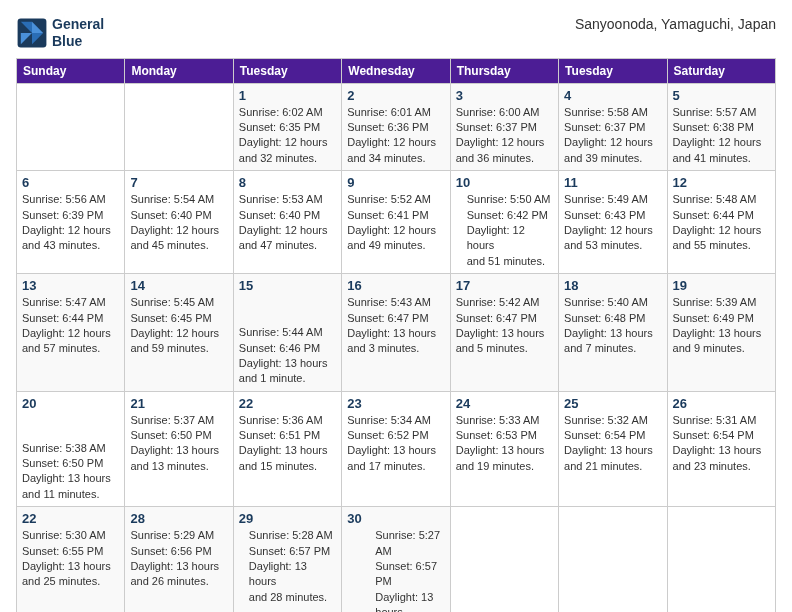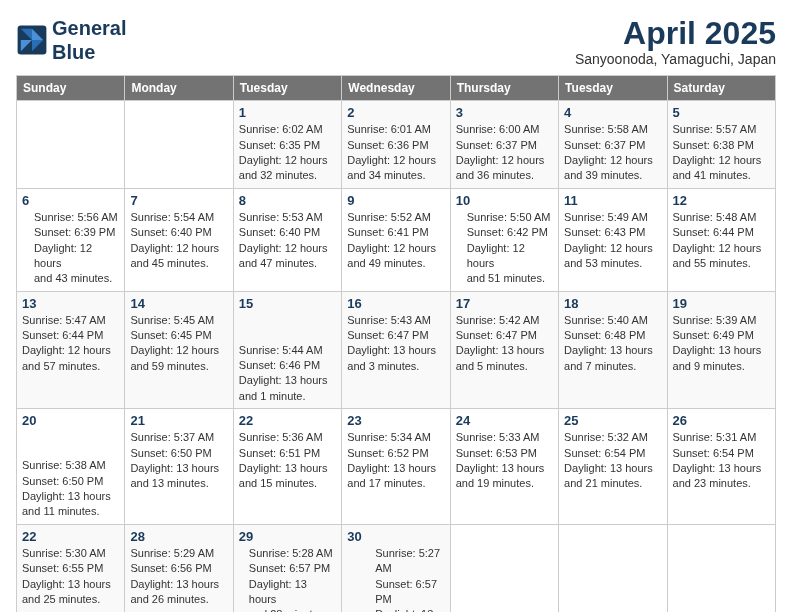--- a/index.html
+++ b/index.html
@@ -15,21 +15,21 @@
       justify-content: space-between;
       align-items: flex-start;
       margin-bottom: 8px;
     }
     .logo {
       display: flex;
       align-items: center;
       gap: 4px;
     }
     .logo-text {
-      font-size: 20px;
+      font-size: 14px;
       font-weight: bold;
       color: #1a3a5c;
       line-height: 1.2;
     }
     .logo-icon {
       width: 32px;
       height: 32px;
     }
     .title-block {
       text-align: right;
@@ -43,21 +43,21 @@
     .location {
       font-size: 14px;
       color: #333;
     }
     table {
       width: 100%;
       border-collapse: collapse;
       font-size: 10.5px;
     }
     thead tr th {
-      background-color: #737373;
+      background-color: #4c1d95;
       color: #fff;
       text-align: left;
       padding: 5px 6px;
       font-size: 12px;
       font-weight: bold;
       border: 1px solid #ccc;
     }
     tbody tr td {
       border: 1px solid #ccc;
       vertical-align: top;
@@ -94,21 +94,20 @@
       <polygon points="20,20 34,20 20,34" fill="#2a6db5"></polygon>
       <polygon points="6,6 20,6 20,20" fill="#2a6db5"></polygon>
       <polygon points="6,20 20,20 6,34" fill="#4a90d9"></polygon>
     </svg>
     <div class="logo-text">
       <span>General</span><br>
       <span>Blue</span>
     </div>
   </div>
   <div class="title-block">
-    <div class="month-title">April 2025</div>
     <div class="location">Sanyoonoda, Yamaguchi, Japan</div>
   </div>
 </div>
 
 <table>
   <thead>
     <tr>
         <th>Sunday</th>
         <th>Monday</th>
         <th>Tuesday</th>
@@ -154,21 +153,21 @@
           <span class="day-number">5</span>
           <div class="day-info" style="white-space: pre-line;">Sunrise: 5:57 AM
 Sunset: 6:38 PM
 Daylight: 12 hours
 and 41 minutes.</div>
         </td>
       </tr>
       <tr>
         <td>
           <span class="day-number">6</span>
-          <div class="day-info" style="white-space: pre-line; margin-left: 12px;">Sunrise: 5:56 AM
+          <div class="day-info" style="white-space: pre-line;">Sunrise: 5:56 AM
 Sunset: 6:39 PM
 Daylight: 12 hours
 and 43 minutes.</div>
         </td>
         <td>
           <span class="day-number">7</span>
           <div class="day-info" style="white-space: pre-line;">Sunrise: 5:54 AM
 Sunset: 6:40 PM
 Daylight: 12 hours
 and 45 minutes.</div>

